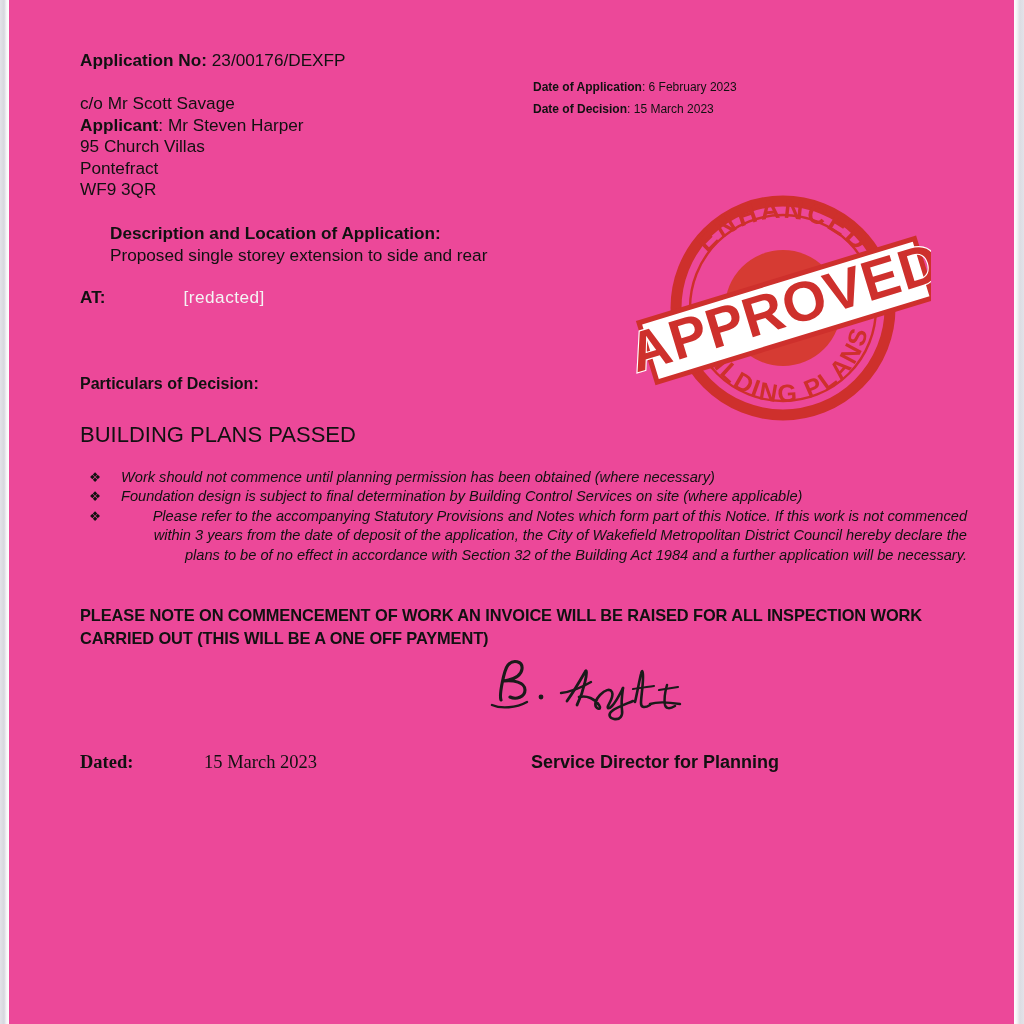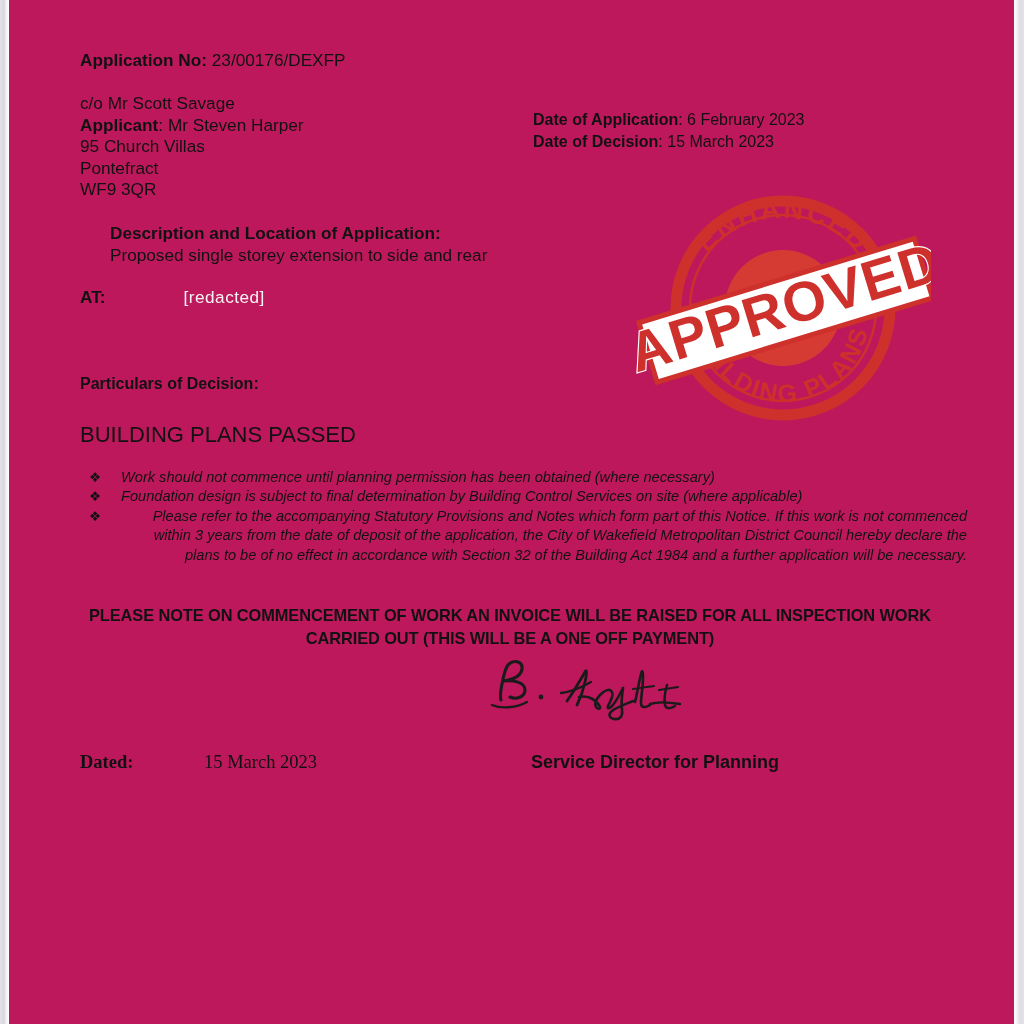--- a/index.html
+++ b/index.html
@@ -35,21 +35,21 @@
     right: 0; top: 0;
     width: 10px; height: 1024px;
     background: linear-gradient(to left, #e2e2e8 0%, #dcdce2 40%, #f4f4f7 72%, #ffffff 100%);
   }
 
   .page {
     position: absolute;
     left: 9px; top: 0;
     width: 1005px;
     height: 1024px;
-    background: #be185d;
+    background: #ec4899;
   }
 
   
   .title-clip {
     position: absolute;
     left: 0; top: -22px;
     width: 1005px;
     height: 24px;
     overflow: hidden;
   }
@@ -78,22 +78,22 @@
     top: 93px;
     font-size: 17.2px;
     line-height: 21.5px;
   }
   .applicant-block .lbl { font-weight: bold; }
   .applicant-block .ln { white-space: nowrap; }
 
   .dates-block {
     position: absolute;
     left: 524px;
-    top: 109px;
-    font-size: 16px;
+    top: 77px;
+    font-size: 12px;
     line-height: 21.5px;
   }
   .dates-block .lbl { font-weight: bold; }
   .dates-block .ln { white-space: nowrap; }
 
   .desc-block {
     position: absolute;
     left: 71px;
     top: 222px;
     font-size: 17.2px;
@@ -160,21 +160,20 @@
     line-height: 19.4px;
   }
   .bullet .txt { display: block; }
   .bullet.long .txt { text-align: right; }
 
   .notice {
     position: absolute;
     left: 71px;
     top: 604px;
     width: 860px;
-    text-align: center;
     font-size: 16.4px;
     font-weight: bold;
     line-height: 22.5px;
     letter-spacing: -0.1px;
   }
 
   
   .signature {
     position: absolute;
     left: 466px;

